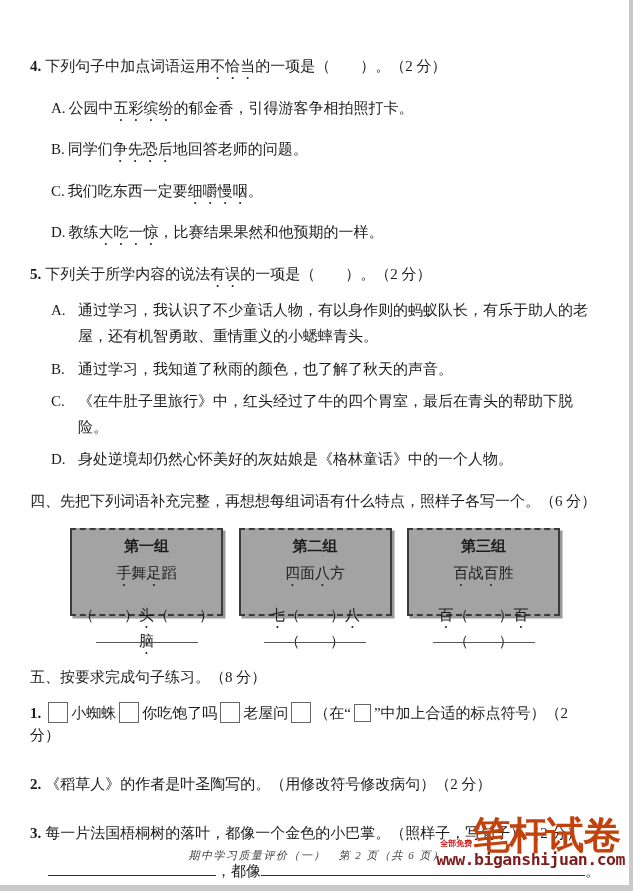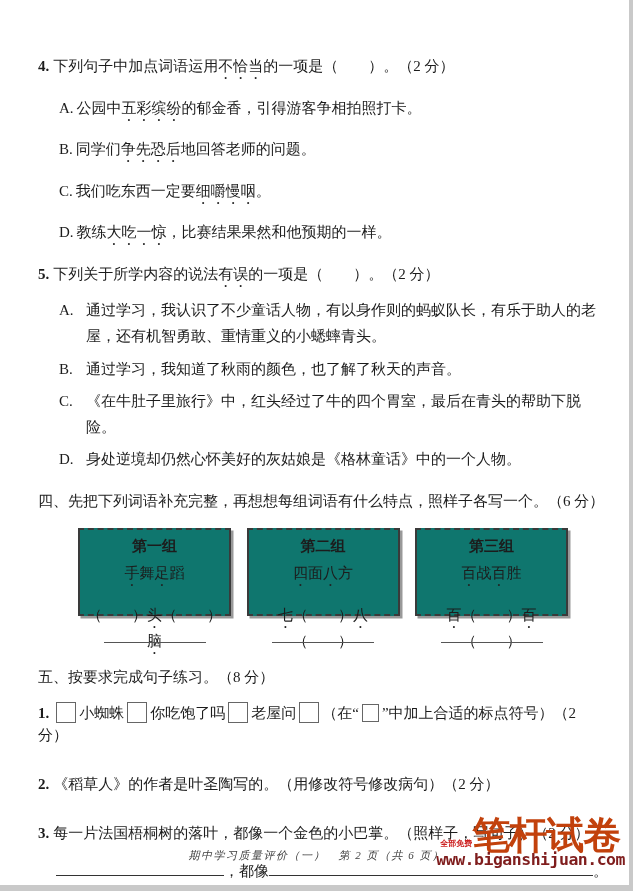--- a/index.html
+++ b/index.html
@@ -8,21 +8,21 @@
     width:633px; height:891px;
     background:#ffffff;
     font-family:"Liberation Serif", serif;
     color:#1c1c1c;
     position:relative;
     overflow:hidden;
   }
   .scan-edge-right { position:absolute; top:0; right:0; width:4px; height:100%; background:#c9c9c9; }
   .scan-edge-bottom { position:absolute; left:0; bottom:0; width:100%; height:6px; background:#c9c9c9; }
 
-  .content { position:absolute; left:38px; top:56px; width:570px; }
+  .content { position:absolute; left:30px; top:56px; width:570px; }
 
   .qnum { font-weight:bold; margin-right:4px; }
   .stem { font-size:15px; line-height:1.45; }
 
   .options-q4 { margin-left:21px; }
   .options-q4 .option { margin-top:13.5px; font-size:15px; line-height:1.55; }
   .options-q5 { margin-left:21px; }
   .options-q5 .option { margin-top:6px; font-size:15px; line-height:1.75; display:flex; }
   .options-q5 .opt-label { flex:0 0 24px; }
   .options-q5 .opt-text { flex:1; }
@@ -41,21 +41,21 @@
   .boxes-row { display:flex; justify-content:space-between; padding:0 40px 0 40px; margin-top:16px; }
   .box-col { display:flex; flex-direction:column; align-items:center; }
   .wbox {
     width:153px; height:88px;
     border:2px solid #3a3a3a;
     border-top-style:dashed;
     border-bottom-style:dashed;
     box-shadow:2.5px 2.5px 0 #999;
     text-align:center;
     padding-top:7px;
-    background:#0f766e;
+    background:#a3a3a3;
   }
   .wbox-title { font-weight:bold; font-size:15px; font-family:"Liberation Sans",sans-serif; }
   .wbox-word { margin-top:8px; font-size:15px; }
   .wbox-fill { margin-top:16px; font-size:15px; }
   .box-answer-line { width:102px; border-bottom:1.5px solid #555; height:0; margin-top:26px; }
 
   .sec5-item { margin-top:14px; font-size:15px; line-height:1.5; }
   .pbox {
     display:inline-block; width:20px; height:21px;
     border:1px solid #666; background:#fff;

